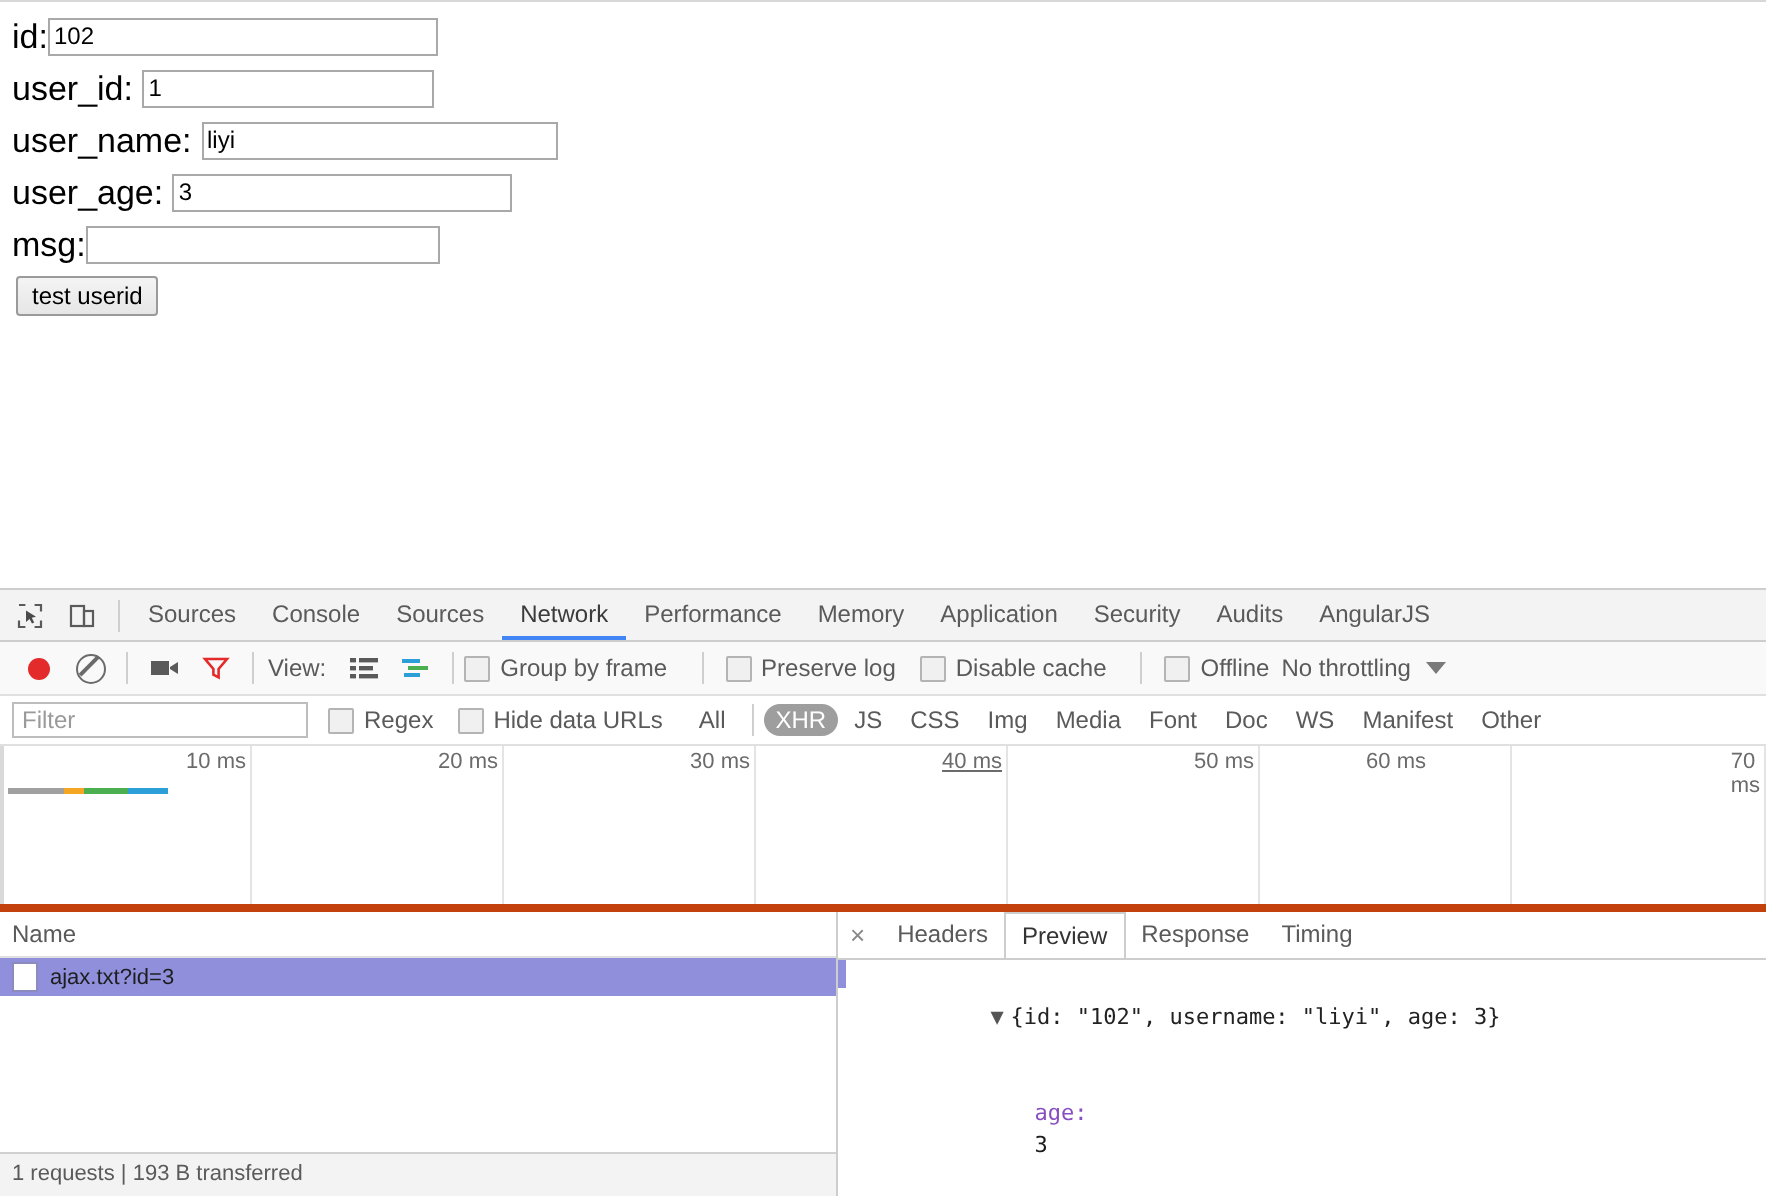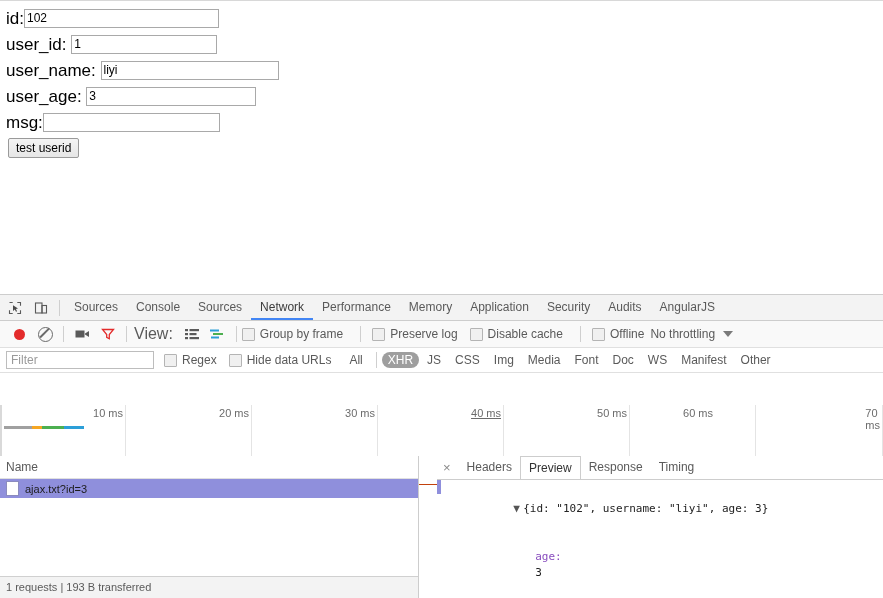--- a/index.html
+++ b/index.html
@@ -101,21 +101,21 @@
   .rec-dot { width: 11px; height: 11px; border-radius: 50%; background: #e32b2b; }
   .clear-ico {
     width: 13px; height: 13px; border-radius: 50%;
     border: 1.6px solid #6b6b6b; position: relative;
   }
   .clear-ico::after {
     content: ""; position: absolute; left: -1px; top: 4px;
     width: 13px; height: 1.6px; background: #6b6b6b;
     transform: rotate(-45deg); transform-origin: center;
   }
-  .tb-label { font-size: 16px; color: #5a5a5a; margin: 0 6px 0 2px; }
+  .tb-label { font-size: 12px; color: #5a5a5a; margin: 0 6px 0 2px; }
   .cb {
     width: 11px; height: 11px;
     border: 1px solid #b4b4b4; background: #f0f0f0;
     border-radius: 1px; margin-right: 5px;
     display: inline-block; vertical-align: middle;
   }
   .cb-item { display: flex; align-items: center; margin-right: 12px; cursor: default; }
   .cb-item span.t { font-size: 12px; color: #5a5a5a; }
   .caret-dn {
     width: 0; height: 0; margin-left: 8px;
@@ -146,23 +146,22 @@
     padding: 1px 6px; margin-right: 2px; border-radius: 9px;
     cursor: default; white-space: nowrap;
   }
   .type-chip.active { background: #9e9e9e; color: #fff; }
 
   
   .dt-timeline {
     position: relative;
     height: 79px;
     background: #fff;
-    border-bottom: 1px solid #c2410c;
+    border-bottom: 5px solid #c2410c;
     overflow: hidden;
-    margin-top: 32px;
   }
   .tl-col {
     position: absolute; top: 0; bottom: 0;
     border-right: 1px solid #e4e4e4;
     box-sizing: border-box;
   }
   .tl-lbl {
     position: absolute; top: 2px;
     font-size: 11px; color: #6b6b6b;
     transform: translateX(-100%);
@@ -171,21 +170,20 @@
   .tl-leftbar {
     position: absolute; left: 0; top: 0; bottom: 0; width: 2px;
     background: #d9d9d9;
   }
   .tl-bar { position: absolute; height: 3px; top: 21px; }
 
   
   .dt-bottom {
     position: absolute; left: 0; right: 0; top: 161px; bottom: 0;
     display: flex;
-    gap: 18px;
   }
   .req-pane {
     width: 419px;
     border-right: 1px solid #cdcdcd;
     box-sizing: border-box;
     display: flex; flex-direction: column;
     background: #fff;
     position: relative;
   }
   .req-header {

